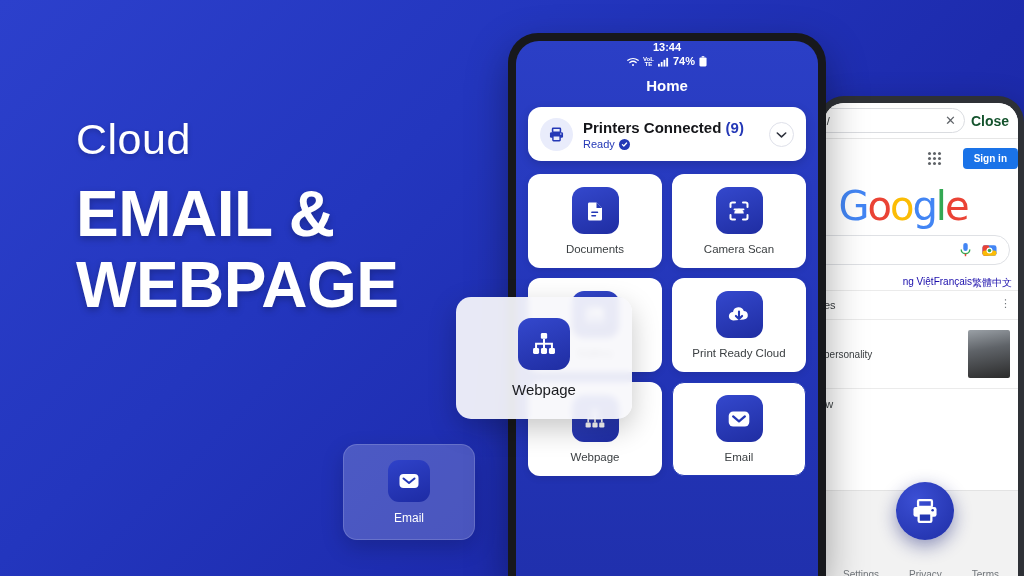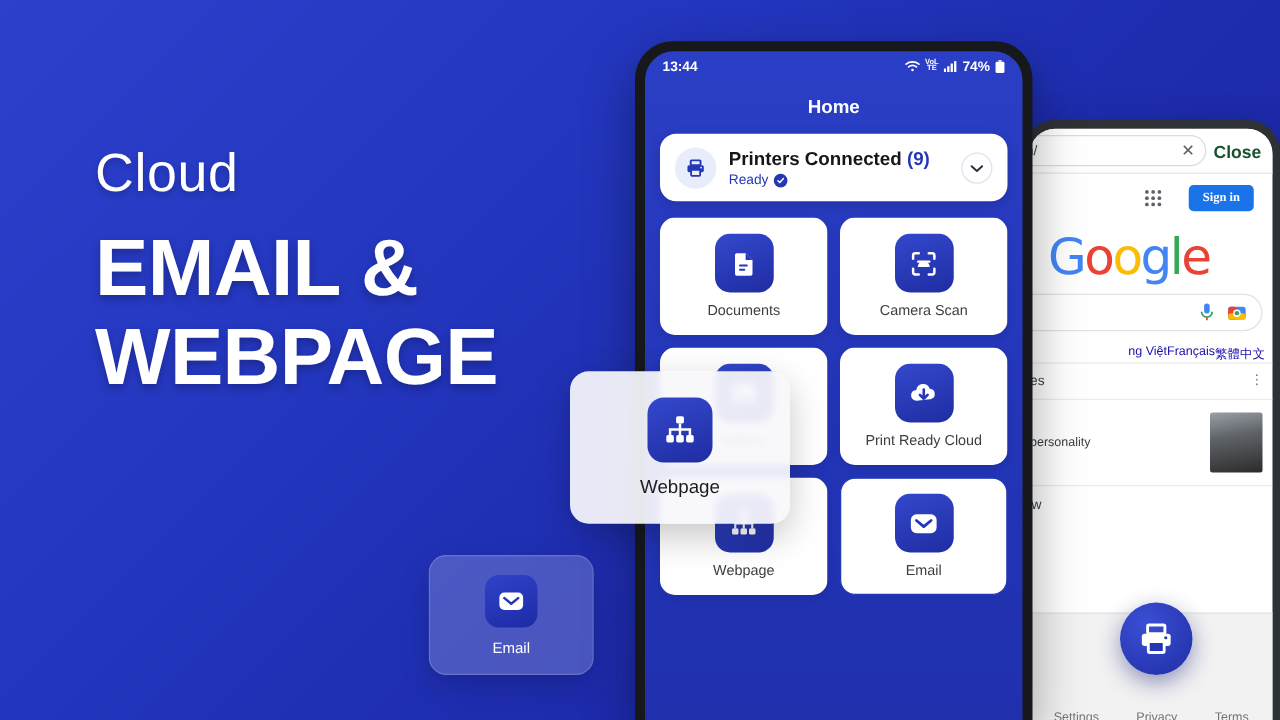--- a/index.html
+++ b/index.html
@@ -47,21 +47,21 @@
   }
   .br-urlbar { height:36px; display:flex; align-items:center; gap:6px; padding:0 7px;
      border-bottom:1px solid #e6e6e6; background:#fff; }
   .br-url { flex:1; height:25px; border:1px solid #dadce0; border-radius:13px;
      display:flex; align-items:center; padding:0 8px; justify-content:space-between;
      font-size:11px; color:#3c4043; margin-left:-34px; }
   .br-url .xmark { font-size:13px; color:#5f6368; }
   .br-close { font-size:14px; color:#14532d; font-weight:bold; padding-right:2px; }
 
   .g-top { display:flex; align-items:center; justify-content:flex-end; gap:22px;
-     padding:9px 15px 4px 0;font-family:Liberation Serif, serif; }
+     padding:9px 0 4px 0; }
   .grid-dots { display:grid; grid-template-columns:repeat(3,3px); gap:2px; }
   .grid-dots i { width:3px; height:3px; background:#5f6368; border-radius:50%; display:block; }
   .signin { background:#1a73e8; color:#fff; font-size:10px; font-weight:bold;
      padding:5px 11px; border-radius:4px; }
 
   .g-logo { text-align:center; font-size:40px; font-weight:500; letter-spacing:-2px;
      margin:10px 0 6px; font-family:"DejaVu Sans", sans-serif; margin-left:-36px; }
   .g-logo span:nth-child(1){color:#4285F4;} .g-logo span:nth-child(2){color:#EA4335;}
   .g-logo span:nth-child(3){color:#FBBC05;} .g-logo span:nth-child(4){color:#4285F4;}
   .g-logo span:nth-child(5){color:#34A853;} .g-logo span:nth-child(6){color:#EA4335;}
@@ -94,22 +94,22 @@
     position:absolute; left:508px; top:33px; width:318px; height:543px;
     background:#17181c; border-radius:30px 30px 0 0; padding:8px 8px 0 8px;
     box-shadow:0 16px 40px rgba(0,0,0,.35);
   }
   .phone-main .screen {
     width:100%; height:100%; border-radius:23px 23px 0 0; overflow:hidden;
     background:linear-gradient(180deg,#2b3fc6 0%, #2335b8 55%, #2030ad 100%);
     position:relative;
   }
   .statusbar { height:26px; display:flex; align-items:center; justify-content:space-between;
-     padding:0 14px; color:#fff; font-size:11px; font-weight:bold; }
-  .statusbar .right { display:flex; align-items:flex-start; gap:4px; font-size:11px; }
+     padding:0 14px; color:#fff; font-size:11px; font-weight:bold;flex-direction:column; }
+  .statusbar .right { display:flex; align-items:flex-end; gap:4px; font-size:11px; }
   .app-title { text-align:center; color:#fff; font-size:15px; font-weight:bold; padding:10px 0 13px; }
 
   .printer-card { margin:0 12px; background:#fff; border-radius:13px; padding:11px 12px 10px;
      box-shadow:0 3px 10px rgba(0,0,0,.16); position:relative; z-index:3; }
   .pc-row { display:flex; align-items:center; gap:10px; }
   .pc-ico { width:33px; height:33px; border-radius:50%; background:#e9ecfb;
      display:flex; align-items:center; justify-content:center; flex:0 0 auto; }
   .pc-text { flex:1; }
   .pc-title { font-size:15px; font-weight:bold; color:#15161a; }
   .pc-title b { color:#2438b6; font-weight:bold; }

